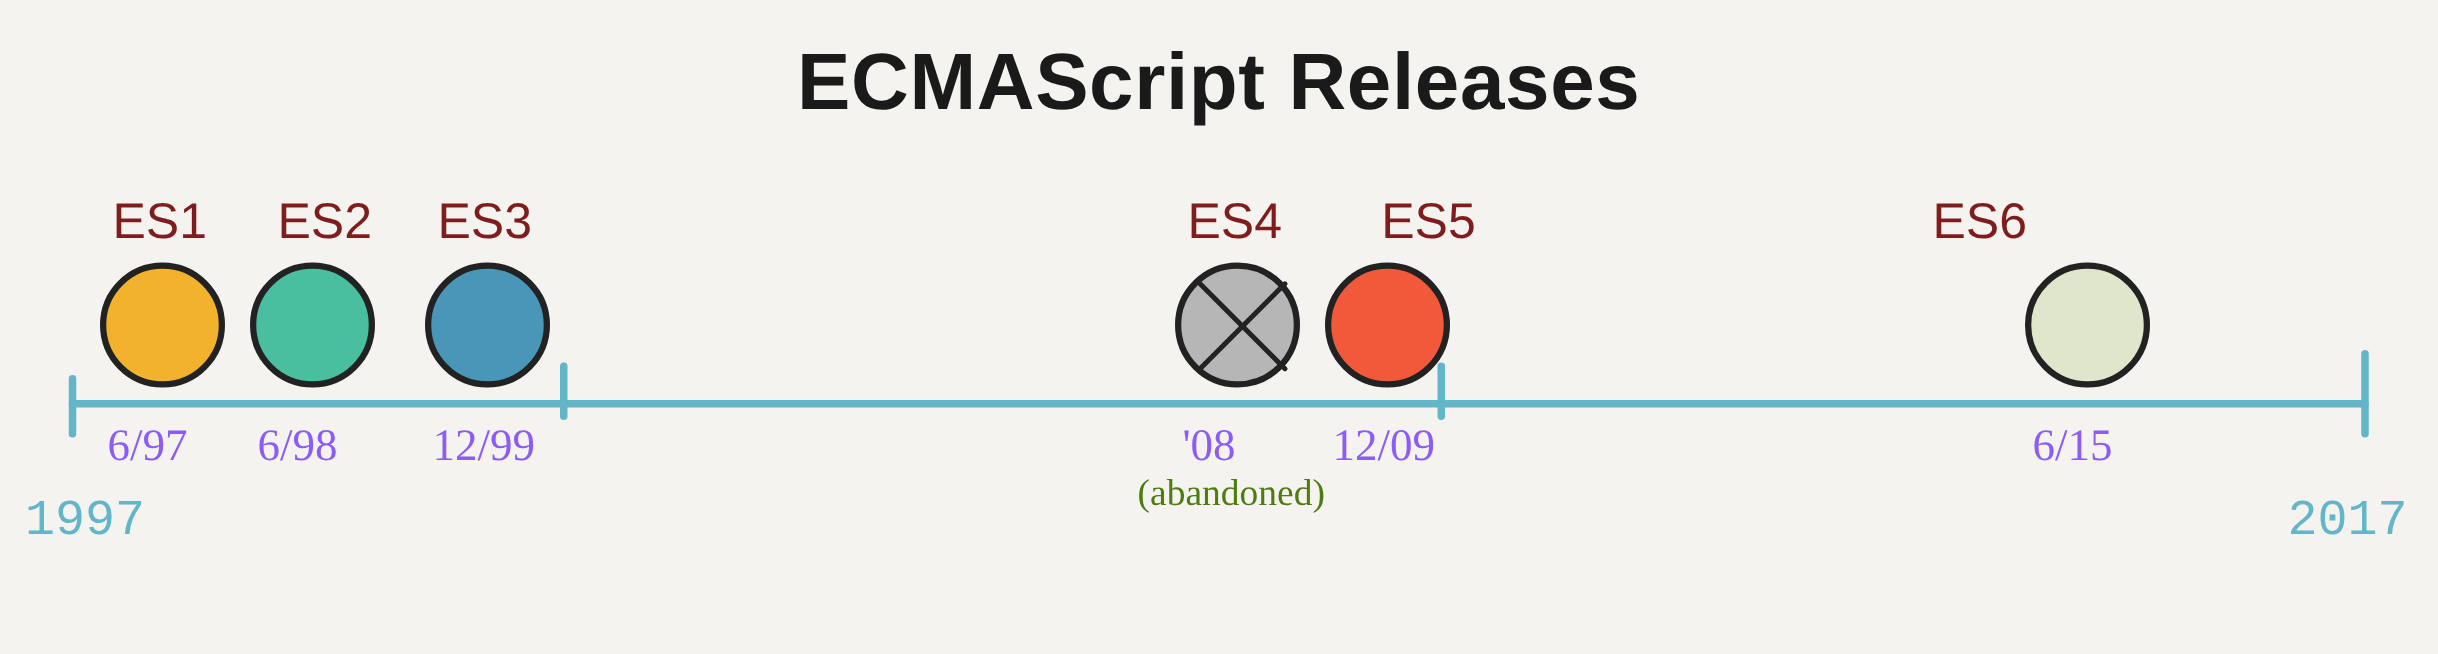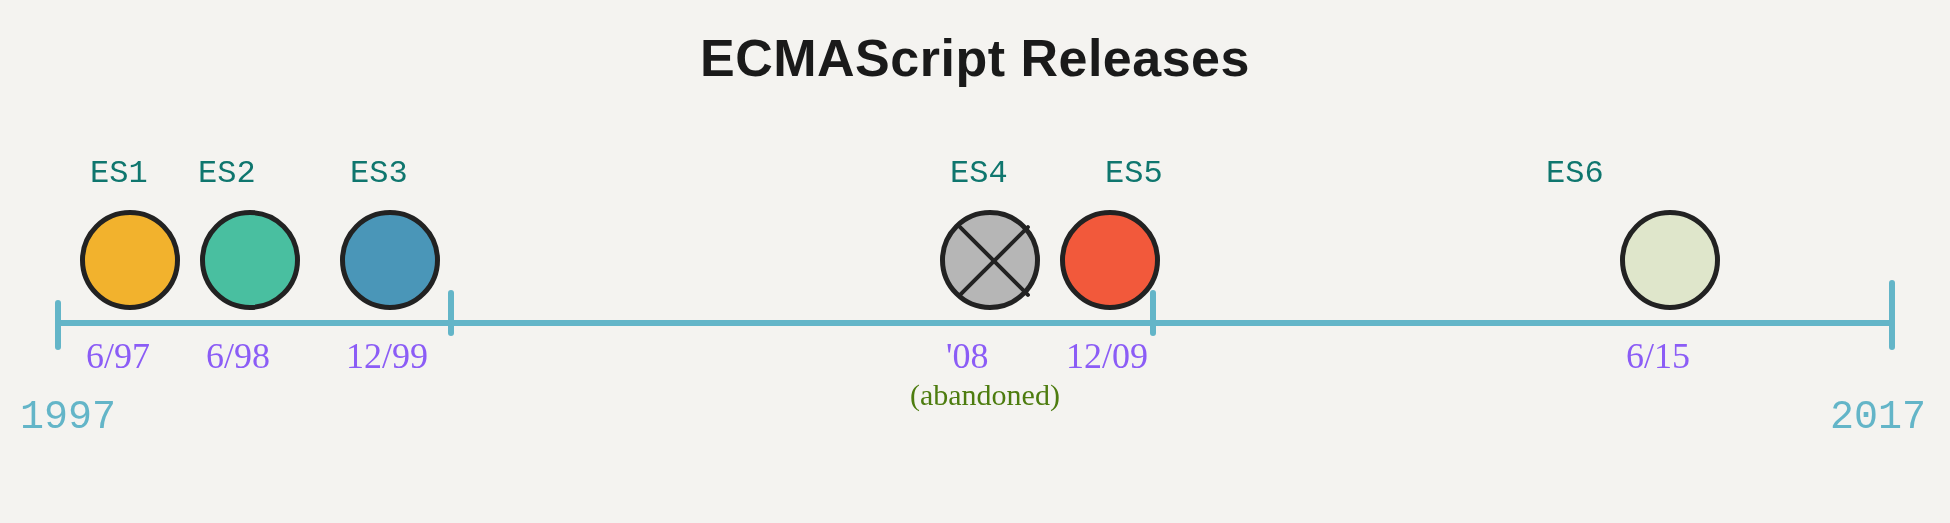--- a/index.html
+++ b/index.html
@@ -10,21 +10,21 @@
     background: #f4f3f0;
     font-family: "Segoe UI", "Helvetica Neue", Arial, sans-serif;
     overflow: hidden;
   }
   .title {
     position: absolute;
     top: 28px;
     left: 0;
     width: 100%;
     text-align: center;
-    font-size: 52px;
+    font-size: 64px;
     font-weight: 700;
     color: #1a1a1a;
     letter-spacing: 0.5px;
   }
   .timeline {
     position: absolute;
     left: 55px;
     right: 55px;
     top: 320px;
     height: 6px;
@@ -53,23 +53,23 @@
     position: absolute;
     width: 100px;
     height: 100px;
     border-radius: 50%;
     border: 5px solid #222;
     box-sizing: border-box;
     top: 210px;
   }
   .dot-label-top {
     position: absolute;
-    font-family: Liberation Mono, monospace;
-    font-size: 32px;
-    color: #0f766e;
+    font-family: Liberation Sans, sans-serif;
+    font-size: 40px;
+    color: #7f1d1d;
     top: 155px;
     white-space: nowrap;
   }
   .dot-label-bot {
     position: absolute;
     font-family: "Comic Sans MS", "Segoe Script", cursive;
     font-size: 36px;
     color: #8b5cf6;
     top: 335px;
     white-space: nowrap;
@@ -107,21 +107,21 @@
 <div class="tick tick-end"></div>
 
 <div class="range-label range-start">1997</div>
 <div class="range-label range-end">2017</div>
 
 <div id="dots">
     <div class="dot" style="left: 80px; background: rgb(242, 178, 45);"></div>
     <div class="dot-label-top" style="left: 90px;">ES1</div>
     <div class="dot-label-bot" style="left: 86px;">6/97</div>
     <div class="dot" style="left: 200px; background: rgb(73, 191, 160);"></div>
-    <div class="dot-label-top" style="left: 198px; text-align: right;">ES2</div>
+    <div class="dot-label-top" style="left: 222px; text-align: right;">ES2</div>
     <div class="dot-label-bot" style="left: 206px;">6/98</div>
     <div class="dot" style="left: 340px; background: rgb(74, 150, 184);"></div>
     <div class="dot-label-top" style="left: 350px;">ES3</div>
     <div class="dot-label-bot" style="left: 346px;">12/99</div>
     <div class="dot cross" style="left: 940px; background: rgb(182, 182, 182);"></div>
     <div class="dot-label-top" style="left: 950px;">ES4</div>
     <div class="dot-label-bot" style="left: 946px;">'08</div>
     <div class="dot-label-note" style="left: 910px;">(abandoned)</div>
     <div class="dot" style="left: 1060px; background: rgb(242, 89, 59);"></div>
     <div class="dot-label-top" style="left: 1070px; margin-left: 35px;">ES5</div>

